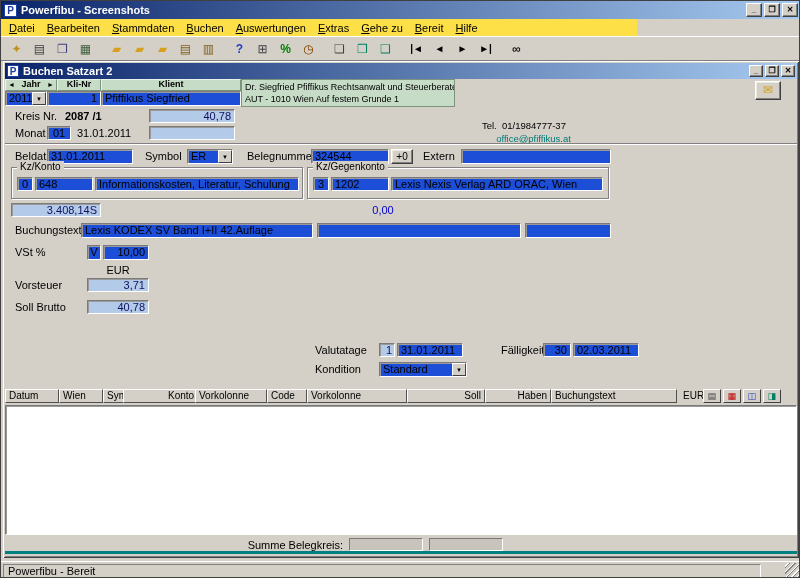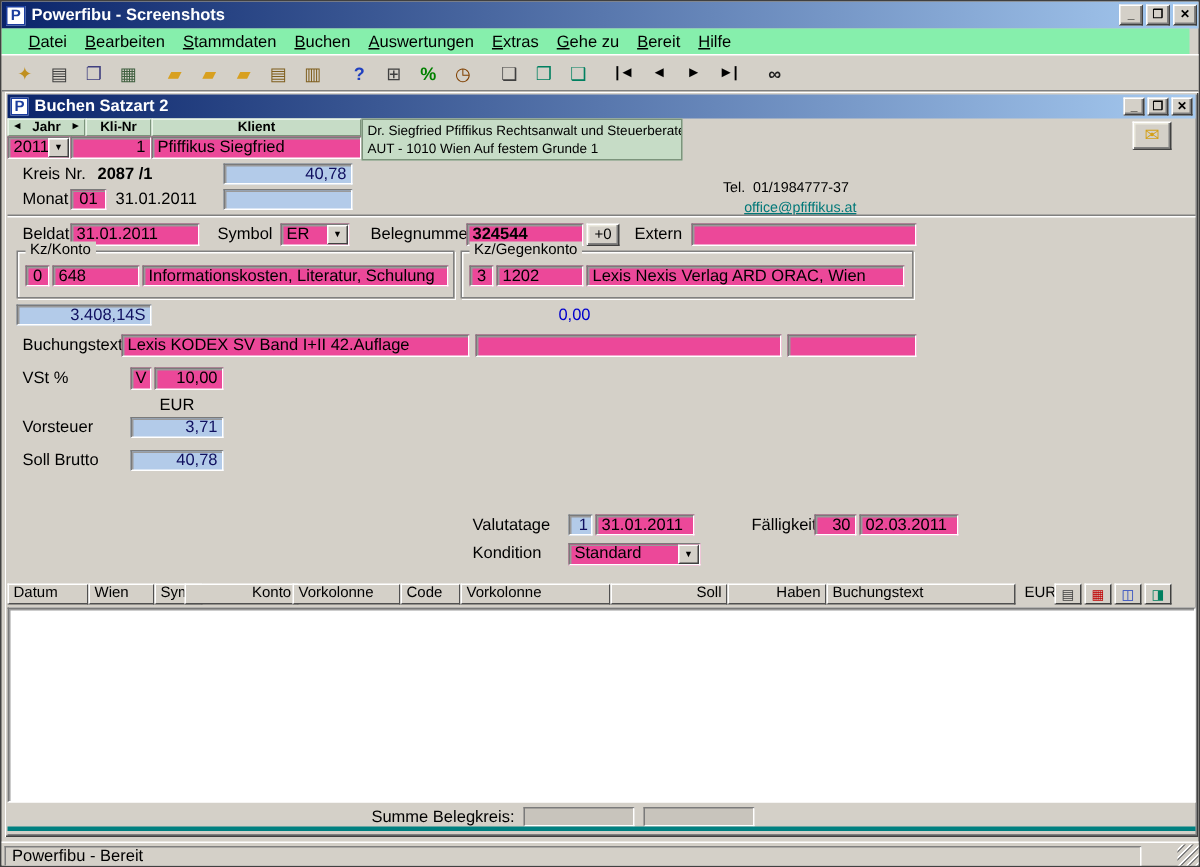--- a/index.html
+++ b/index.html
@@ -3,41 +3,41 @@
 <meta charset="utf-8">
 <style>
   *{margin:0;padding:0;box-sizing:border-box;font-family:"Liberation Sans",sans-serif;}
   html,body{background:#9a9a9a;}
   .screen{position:relative;width:800px;height:578px;background:#d4d0c8;border:1px solid #404040;overflow:hidden;font-size:11px;color:#000;}
   
   .titlebar{position:absolute;left:0;top:0;width:800px;height:18px;background:linear-gradient(90deg,#0a246a,#a6caf0);display:flex;align-items:center;padding:0 3px;color:#fff;font-weight:bold;}
   .picon{width:13px;height:13px;background:#fff;color:#1c3e9e;font-weight:bold;font-size:10px;text-align:center;line-height:12px;margin-right:4px;border:1px solid #1c3e9e;flex:0 0 auto;}
   .wbtns{margin-left:auto;display:flex;}
   .wbtn{width:16px;height:14px;background:#d4d0c8;border:1px solid;border-color:#fff #404040 #404040 #fff;box-shadow:inset -1px -1px 0 #808080;color:#000;font-size:8px;line-height:11px;text-align:center;margin-left:2px;font-weight:bold;}
-  .menubar{position:absolute;left:0;top:18px;width:792px;height:17px;display:flex;align-items:center;padding-left:12px;background:#86efac;}
+  .menubar{position:absolute;left:0;top:18px;width:636px;height:17px;display:flex;align-items:center;padding-left:2px;background:#fde047;}
   .mitem{display:inline-block;padding:1px 6px;white-space:nowrap;}
   .mitem::first-letter{text-decoration:underline;}
   .toolbar{position:absolute;left:0;top:35px;width:800px;height:25px;border-top:1px solid #fff;border-bottom:1px solid #808080;display:flex;align-items:center;padding:0 4px;background:#d4d0c8;}
   .tbtn{width:23px;height:21px;display:flex;align-items:center;justify-content:center;font-size:12px;flex:0 0 auto;}
   .tsep{width:8px;height:21px;flex:0 0 auto;}
   
   .child{position:absolute;left:2px;top:60px;width:796px;height:497px;background:#d4d0c8;
     box-shadow:inset 1px 1px 0 #fff,inset -1px -1px 0 #404040,inset 2px 2px 0 #d4d0c8,inset -2px -2px 0 #808080;}
   .ctitle{position:absolute;left:2px;top:2px;width:792px;height:16px;background:linear-gradient(90deg,#0a246a,#a6caf0);display:flex;align-items:center;padding:0 2px;color:#fff;font-weight:bold;}
   .ctitle .wbtn{width:14px;height:12px;line-height:9px;}
   
   .hcell{position:absolute;top:18px;height:12px;background:#c6dcc6;border:1px solid;border-color:#e8f4e8 #7c947c #7c947c #e8f4e8;font-size:9px;font-weight:bold;text-align:center;line-height:9px;overflow:hidden;}
   .jarr{font-size:7px;line-height:9px;}
   .infopanel{position:absolute;left:238px;top:18px;width:214px;height:28px;background:#c6dcc6;border:1px solid #7c947c;font-size:9px;line-height:12px;padding:1px 3px;white-space:nowrap;overflow:hidden;}
   .stnr{position:absolute;left:458px;top:19px;width:300px;font-size:9.5px;line-height:13px;white-space:pre;}
   .link{color:#007878;text-decoration:underline;}
   
   .lbl{position:absolute;line-height:15px;white-space:nowrap;}
   .txt{position:absolute;white-space:nowrap;}
-  .fld{position:absolute;height:15px;background:#ec4899;border:1px solid;border-color:#7a7a7a #fff #fff #7a7a7a;box-shadow:inset 1px 1px 0 #9a9a9a;font-size:11px;line-height:12px;padding:0 3px;white-space:nowrap;overflow:hidden;}
+  .fld{position:absolute;height:15px;background:#1d4ed8;border:1px solid;border-color:#7a7a7a #fff #fff #7a7a7a;box-shadow:inset 1px 1px 0 #9a9a9a;font-size:11px;line-height:12px;padding:0 3px;white-space:nowrap;overflow:hidden;}
   .fld.right{text-align:right;}
   .fld.center{text-align:center;}
   .fld.blue{background:#b3cbe9;color:#101060;}
   .btn{position:absolute;background:#d4d0c8;border:1px solid;border-color:#fff #404040 #404040 #fff;box-shadow:inset -1px -1px 0 #808080,inset 1px 1px 0 #eceade;text-align:center;font-size:10px;line-height:13px;}
   .cmbtext{display:block;padding-right:14px;overflow:hidden;}
   .cmbarrow{position:absolute;right:0;top:0;bottom:0;width:14px;background:#d4d0c8;border:1px solid;border-color:#fff #404040 #404040 #fff;font-size:6px;line-height:12px;text-align:center;color:#000;}
   .gbox{position:absolute;border:1px solid #808080;box-shadow:inset 1px 1px 0 #fff,1px 1px 0 #fff;}
   .legend{position:absolute;background:#d4d0c8;padding:0 3px;font-size:10px;line-height:11px;white-space:nowrap;}
   .hdiv{position:absolute;height:2px;border-top:1px solid #808080;border-bottom:1px solid #fff;}
   .th{position:absolute;top:388px;height:14px;background:#d4d0c8;border:1px solid;border-color:#fff #505050 #505050 #fff;font-size:10px;line-height:11px;padding:0 3px;overflow:hidden;white-space:nowrap;}
@@ -161,21 +161,21 @@
     <div class="hdiv" style="left:2px;top:82px;width:792px;"></div>
 
     <div class="lbl" style="left:12px;top:88px;">Beldat</div>
     <div class="fld" style="left:44px;top:88px;width:86px;">31.01.2011</div>
     <div class="lbl" style="left:142px;top:88px;">Symbol</div>
     <div class="fld" style="left:184px;top:88px;width:46px;">
       <span class="cmbtext">ER</span>
       <span class="cmbarrow">▼</span>
     </div>
     <div class="lbl" style="left:244px;top:88px;">Belegnummer</div>
-    <div class="fld" style="left:308px;top:88px;width:78px;font-weight:bold;">324544</div>
+    <div class="fld" style="left:308px;top:88px;width:78px;">324544</div>
     <div class="btn" style="left:388px;top:88px;width:22px;height:15px;">+0</div>
     <div class="lbl" style="left:420px;top:88px;">Extern</div>
     <div class="fld" style="left:458px;top:88px;width:150px;"></div>
 
     <div class="gbox" style="left:8px;top:106px;width:292px;height:32px;"></div>
     <div class="legend" style="left:14px;top:100px;">Kz/Konto</div>
     <div class="fld center" style="left:14px;top:116px;width:16px;height:14px;">0</div>
     <div class="fld" style="left:32px;top:116px;width:58px;height:14px;">648</div>
     <div class="fld" style="left:92px;top:116px;width:204px;height:14px;">Informationskosten, Literatur, Schulung</div>
 

